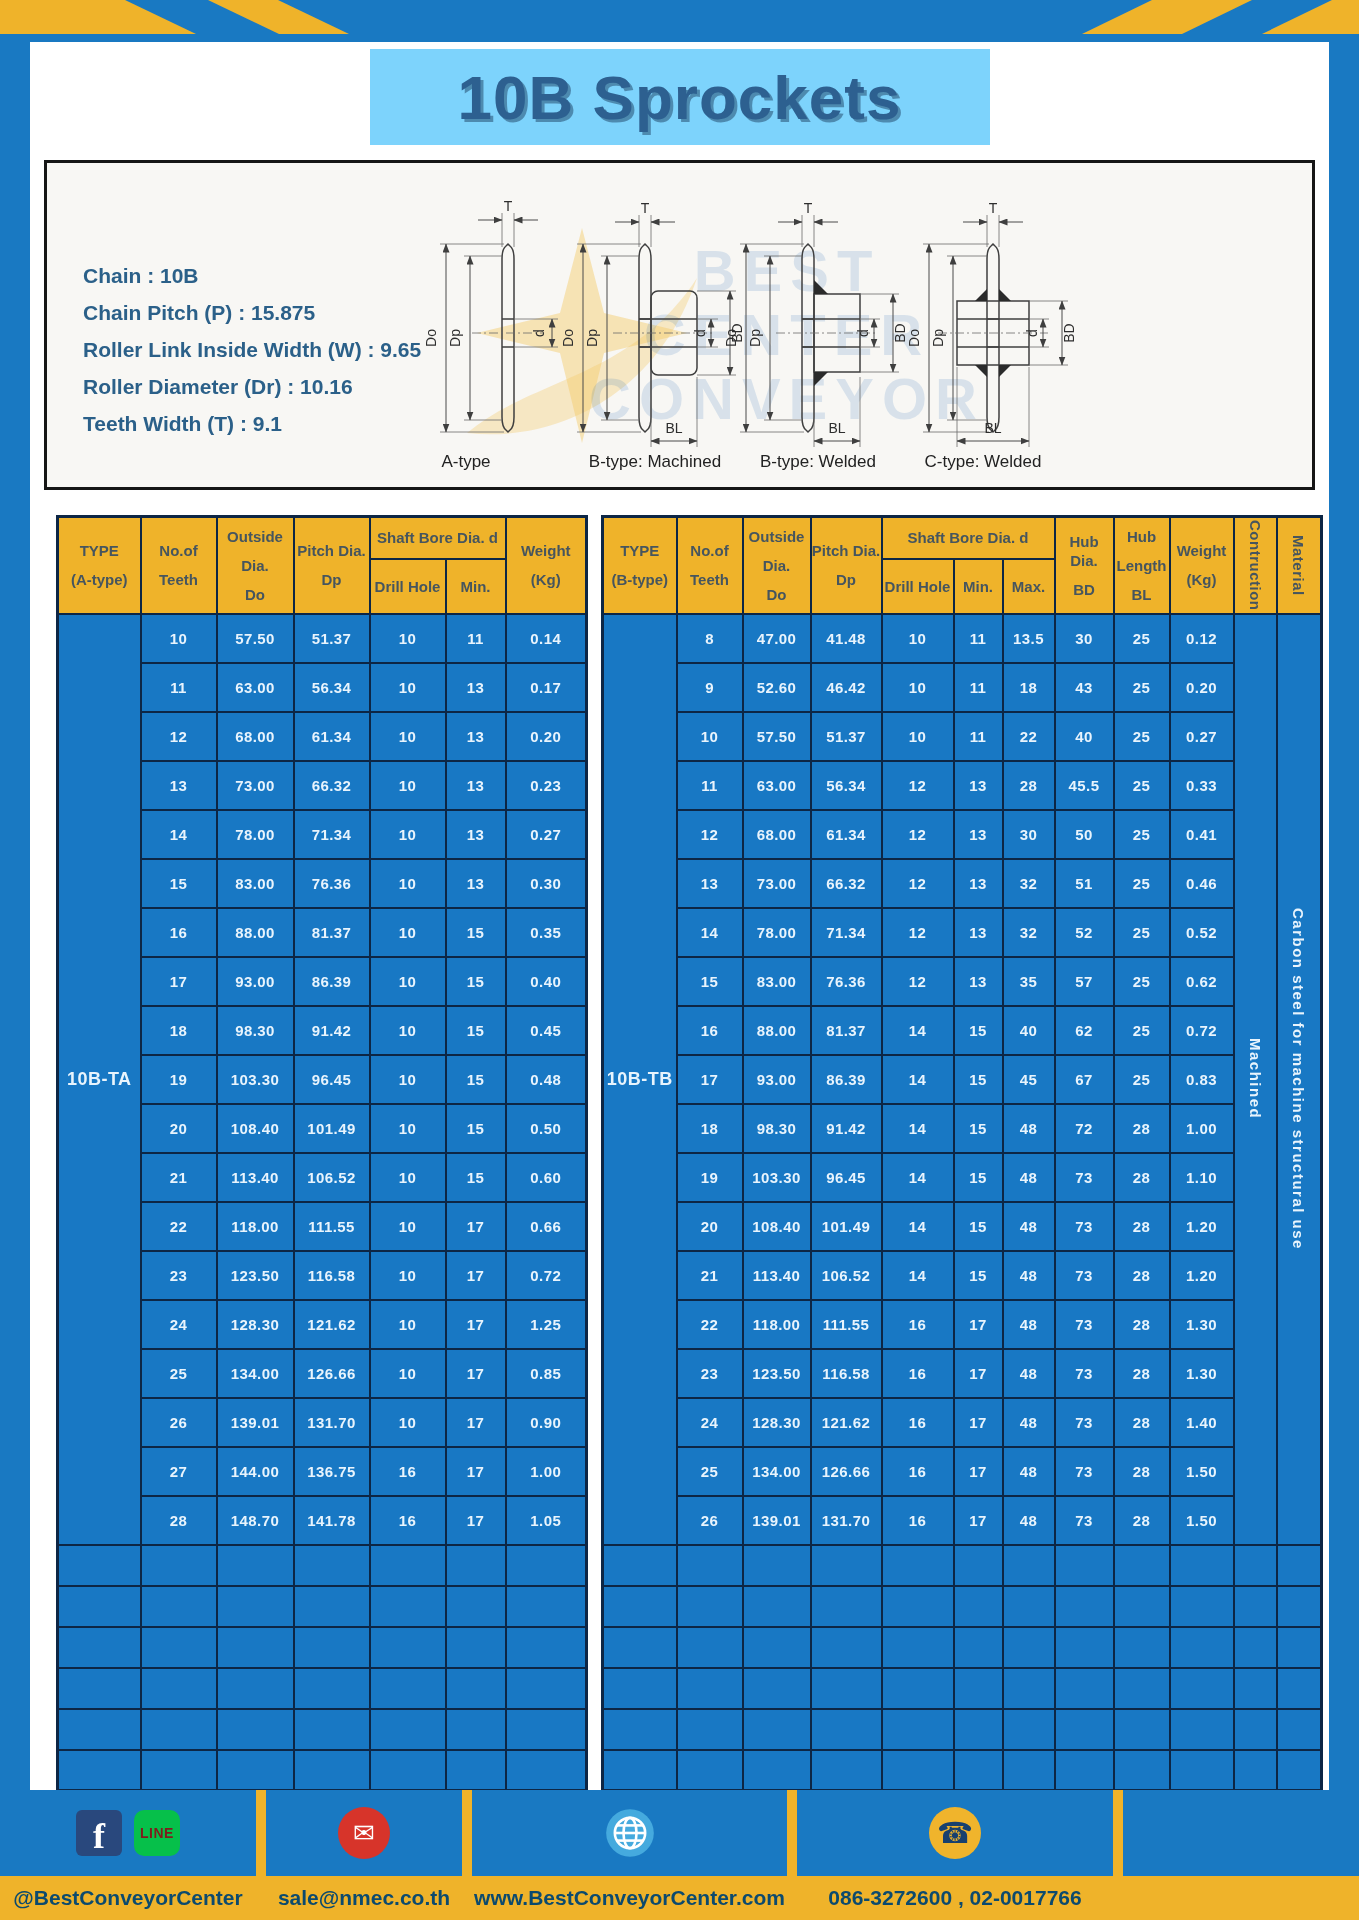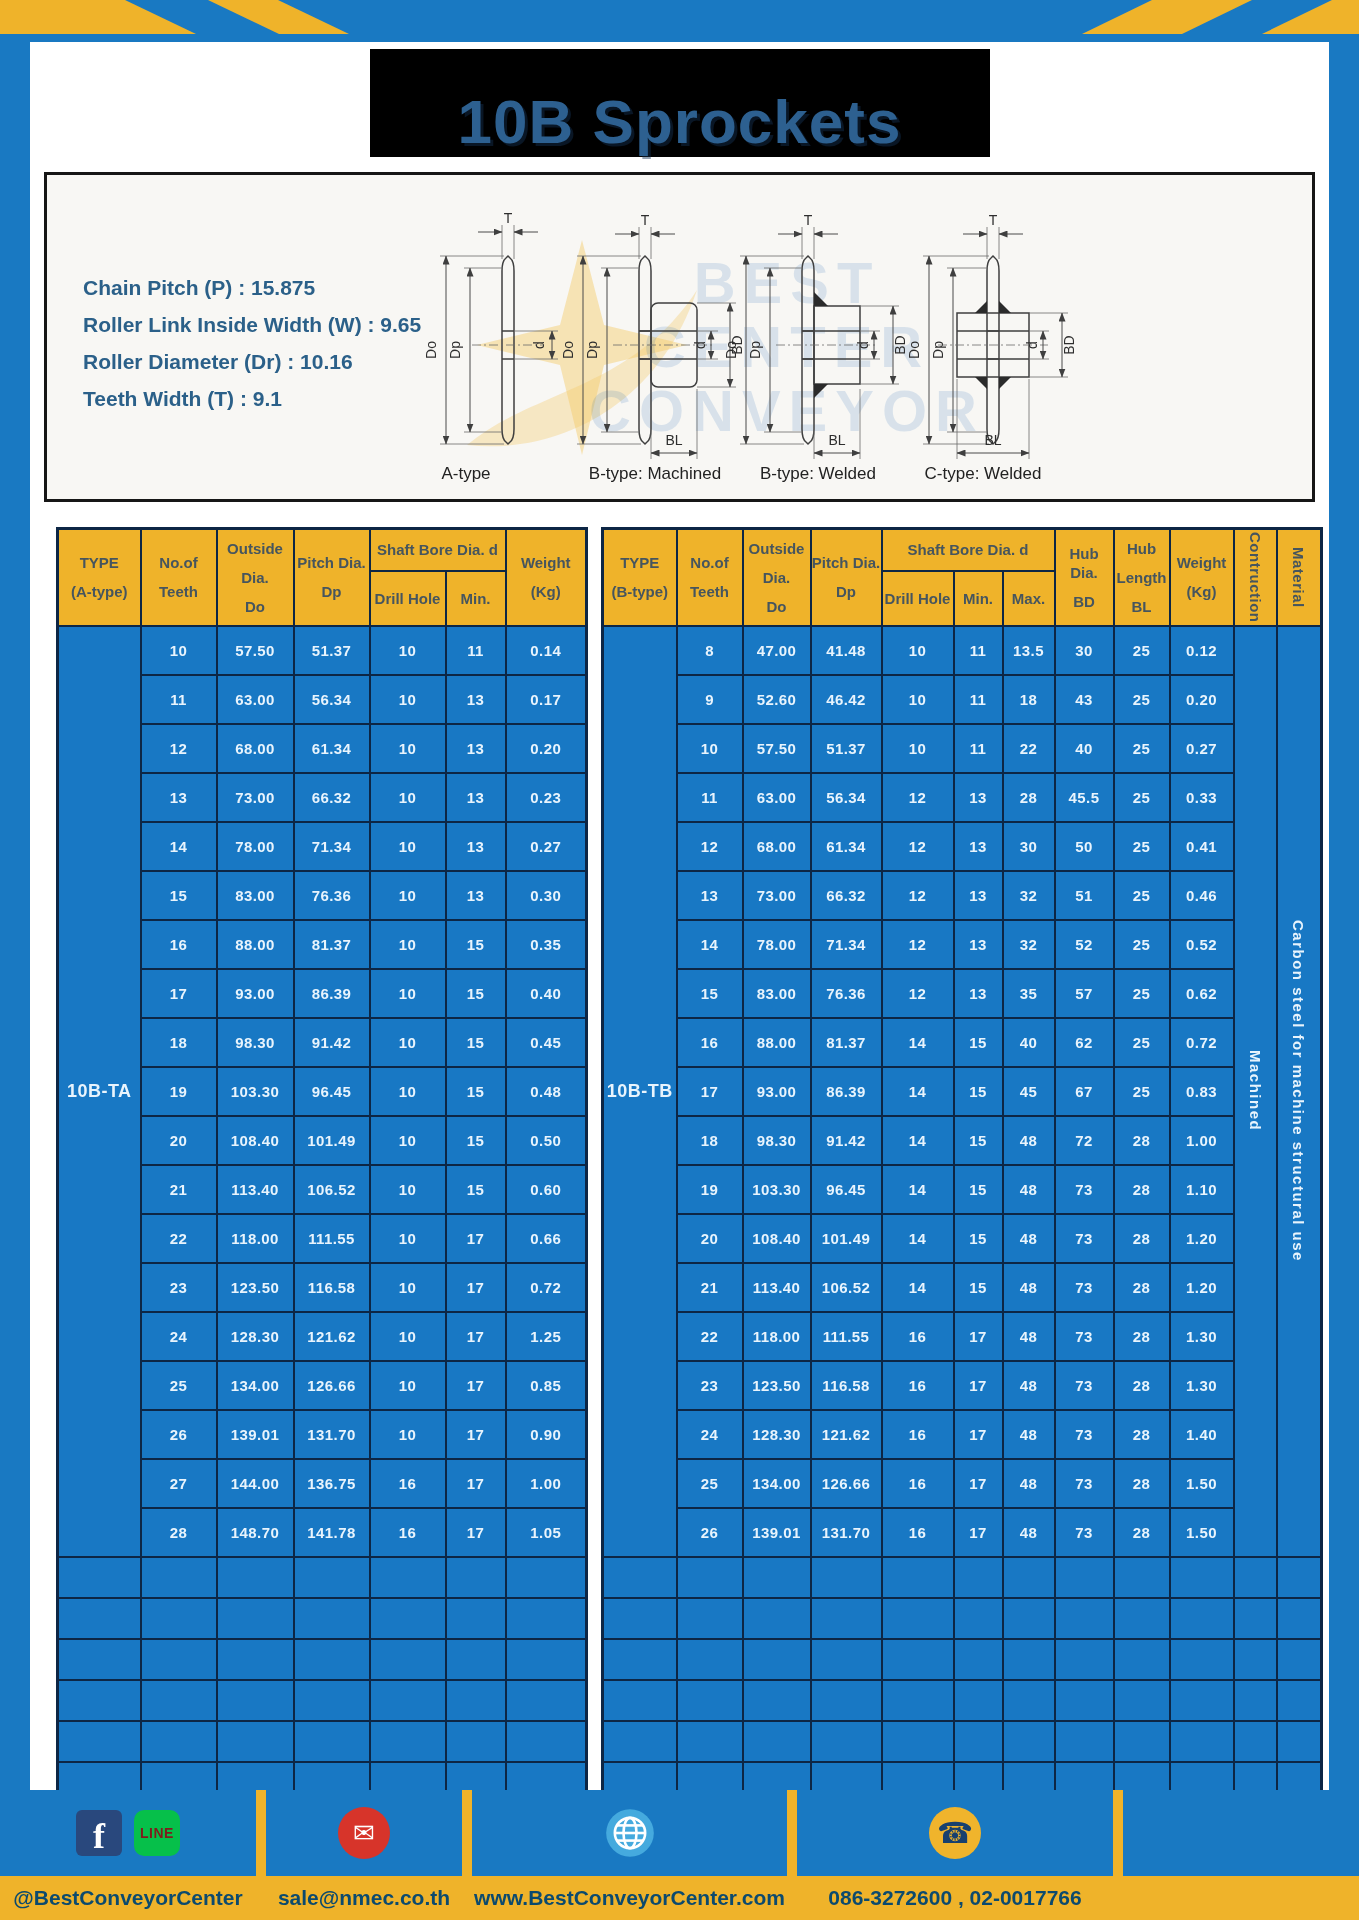--- a/index.html
+++ b/index.html
@@ -5,21 +5,21 @@
   html,body{margin:0;padding:0}
   body{
     width:1359px;height:1920px;position:relative;overflow:hidden;
     background:#1979c2;font-family:"Liberation Sans",sans-serif;
   }
   
   .topband{position:absolute;left:0;top:0;width:1359px;height:42px}
   
   .content{position:absolute;left:30px;top:42px;width:1299px;height:1748px;background:#ffffff;overflow:hidden}
   
-  .title-box{width:620px;height:108px;margin:7px auto 0 auto;background:#000000;display:flex;align-items:flex-end;justify-content:center}
+  .title-box{width:620px;height:96px;margin:7px auto 0 auto;background:#7dd3fc;display:flex;align-items:center;justify-content:center}
   .title-text{font-size:62px;font-weight:bold;color:#2d6090;letter-spacing:1px;text-shadow:3px 3px 0 rgba(21,48,82,.45)}
   
   .diagram-box{position:relative;margin:15px 14px 0 14px;height:324px;border:3px solid #161616;background:#f8f7f4;overflow:hidden}
   .specs{position:absolute;left:36px;top:94px;color:#2b6089;font-weight:bold;font-size:21px;line-height:37px;white-space:nowrap}
   .watermark{position:absolute;left:540px;top:76px;width:400px;text-align:center;font-weight:bold;font-size:58px;line-height:64px;letter-spacing:8px;color:#1b65b3;opacity:.14;pointer-events:none}
   .wm-swoosh{position:absolute;left:395px;top:55px;opacity:1;pointer-events:none}
   .drawings{position:absolute;right:4px;top:0}
   .drawings .ln{stroke:#3f3f3f;stroke-width:1.5;fill:none}
   .drawings .dim{stroke:#4a4a4a;stroke-width:1;fill:none}
   .drawings .ext{stroke:#6a6a6a;stroke-width:.8;fill:none}
@@ -80,20 +80,21 @@
         <path d="M25 215 C 90 160, 190 160, 255 60 C 215 180, 110 225, 25 215 Z" fill="#f4c967" opacity="0.35"></path>
       </svg>
     </div>
     <div class="watermark">
       <div>BEST</div>
       <div>CENTER</div>
       <div>CONVEYOR</div>
     </div>
 
     <div class="specs">
+      <div>Chain  :  10B</div>
       <div>Chain Pitch (P)  :  15.875</div>
       <div>Roller Link Inside Width (W) : 9.65</div>
       <div>Roller Diameter (Dr)  : 10.16</div>
       <div>Teeth Width (T)  :  9.1</div>
     </div>
 
     <svg class="drawings" width="900" height="324" viewBox="0 0 900 324">
       <defs>
         <marker id="ae" markerWidth="9" markerHeight="7" refX="8.5" refY="3.5" orient="auto" markerUnits="userSpaceOnUse">
             <path d="M0 0L9 3.5L0 7Z" fill="#3f3f3f"></path>

